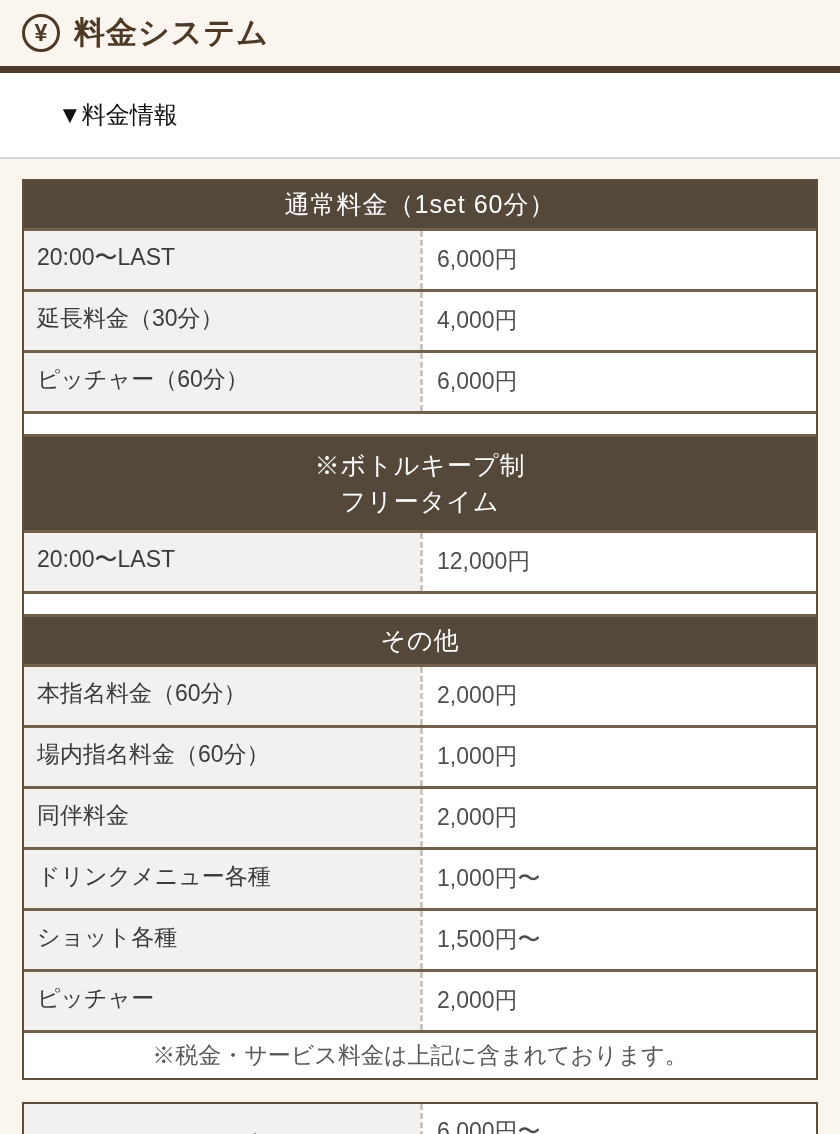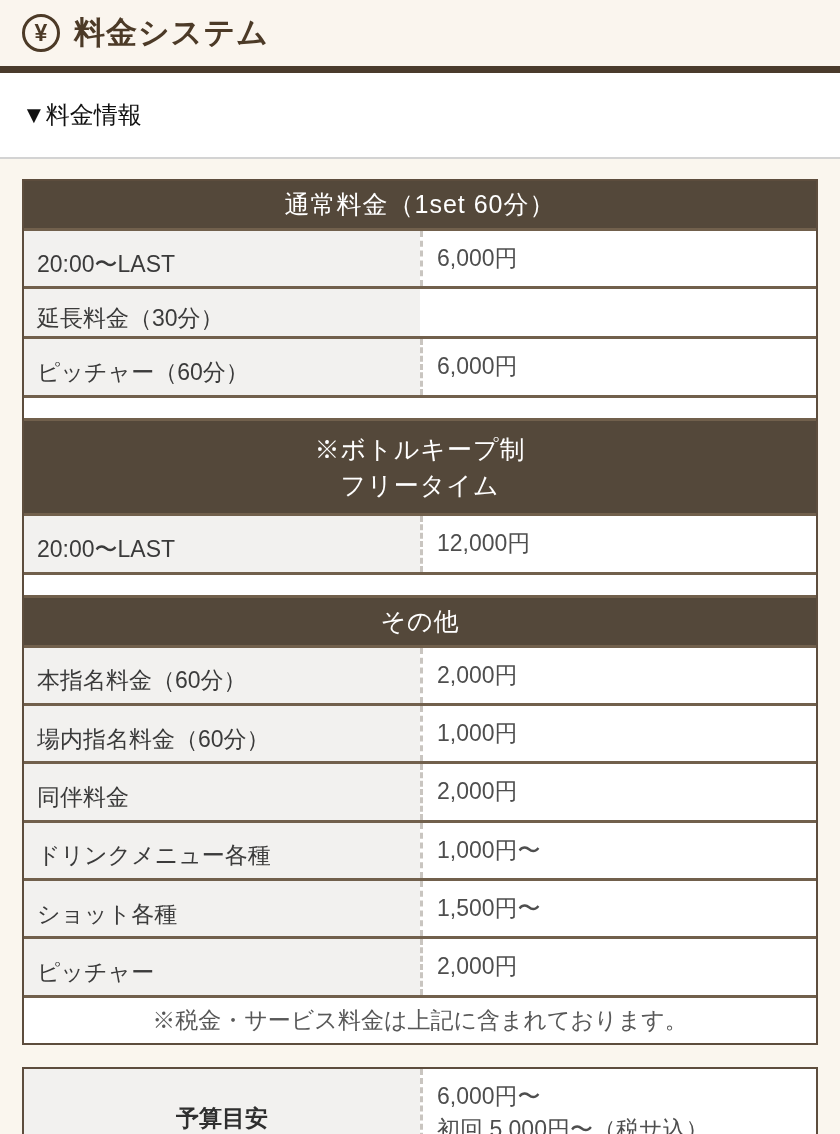--- a/index.html
+++ b/index.html
@@ -32,21 +32,21 @@
     letter-spacing: 1px;
   }
 
   
   .section-bar {
     background: #ffffff;
     border-bottom: 2px solid #d3d3d3;
     padding: 26px 22px;
   }
   .section-link {
-    font-size: 24px; color: #111111; text-decoration: none;
+    font-size: 24px; color: #111111; text-decoration: none; margin-left: 36px;
   }
 
   
   .content { padding: 20px 22px 0 22px; }
 
   .price-table {
     border: 2px solid #5d4d3d;
     background: #ffffff;
   }
   .tr {
@@ -65,21 +65,21 @@
     font-size: 25px;
     letter-spacing: 1px;
   }
   .thead.multi { padding: 10px 0; line-height: 1.45; }
   .thead-line { display: block; }
 
   .td-label {
     width: 50%; box-sizing: border-box;
     background: #f2f1ef;
     display: flex; align-items: center;
-    padding: 11px 8px 0 13px;
+    padding: 11px 8px 16px 13px;
     min-height: 47px;
     font-size: 23px; color: #3b3b3b;
   }
   .td-value {
     width: 50%; box-sizing: border-box;
     background: #ffffff;
     border-left: 3px dashed #c9c5c0;
     display: flex; flex-direction: column; justify-content: center;
     align-items: flex-start;
     padding: 11px 4px 11px 14px;
@@ -127,20 +127,21 @@
     <div class="tr thead">
       <span class="thead-line">通常料金（1set 60分）</span>
     </div>
 
     <div class="tr">
       <div class="td-label">20:00〜LAST</div>
       <div class="td-value">6,000円</div>
     </div>
     <div class="tr">
       <div class="td-label">延長料金（30分）</div>
+      <div class="td-value">4,000円</div>
     </div>
     <div class="tr">
       <div class="td-label">ピッチャー（60分）</div>
       <div class="td-value">6,000円</div>
     </div>
 
     <div class="tr spacer"></div>
 
     <div class="tr thead multi">
       <span class="thead-line">※ボトルキープ制</span>

